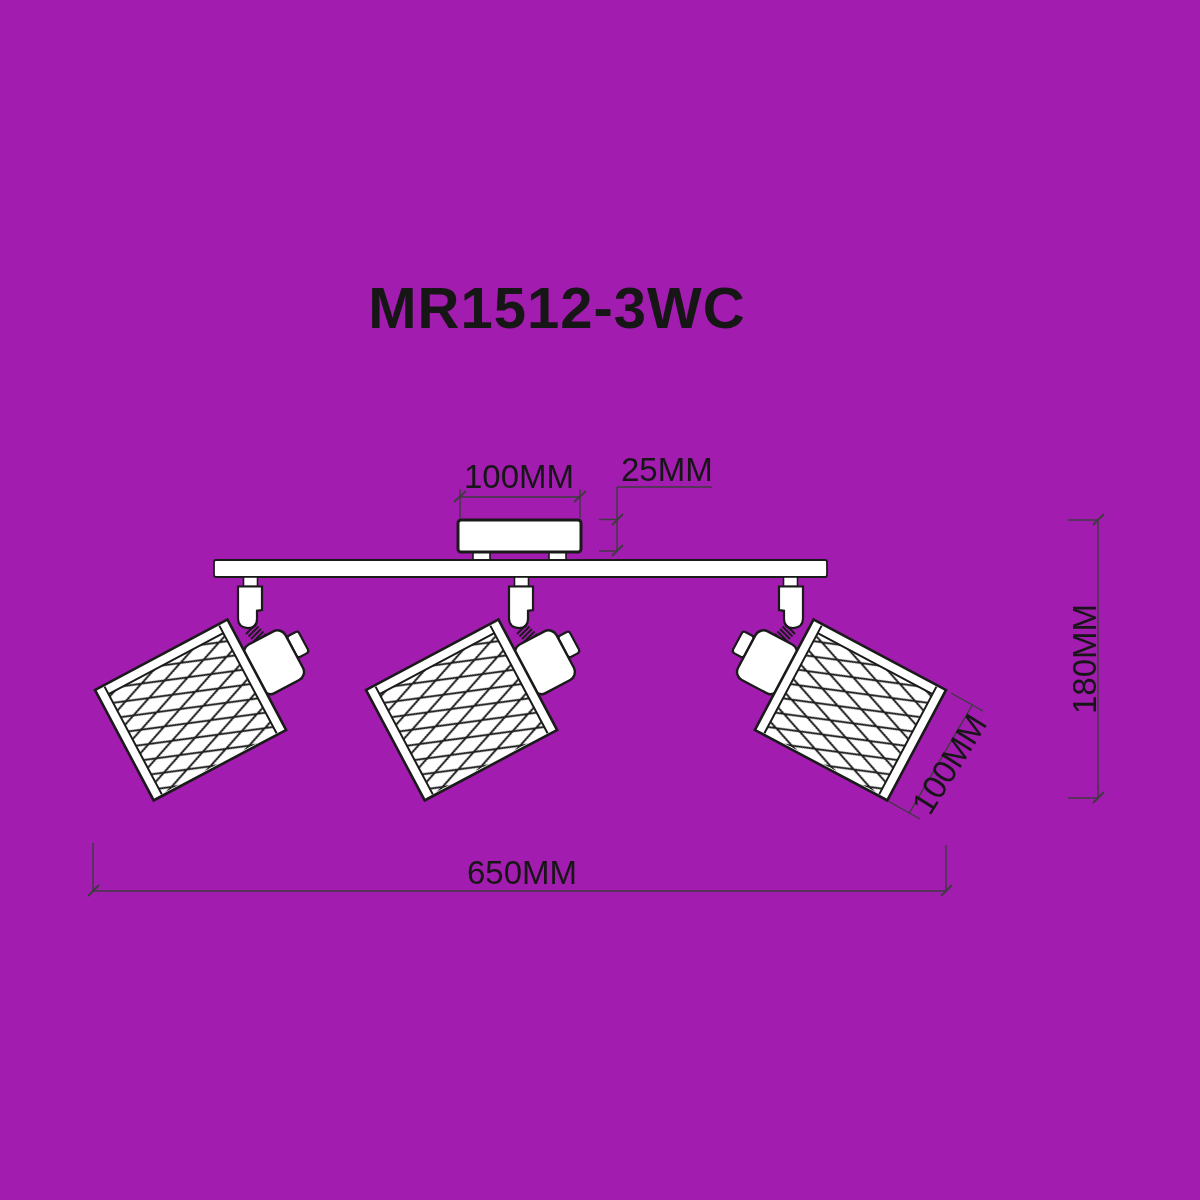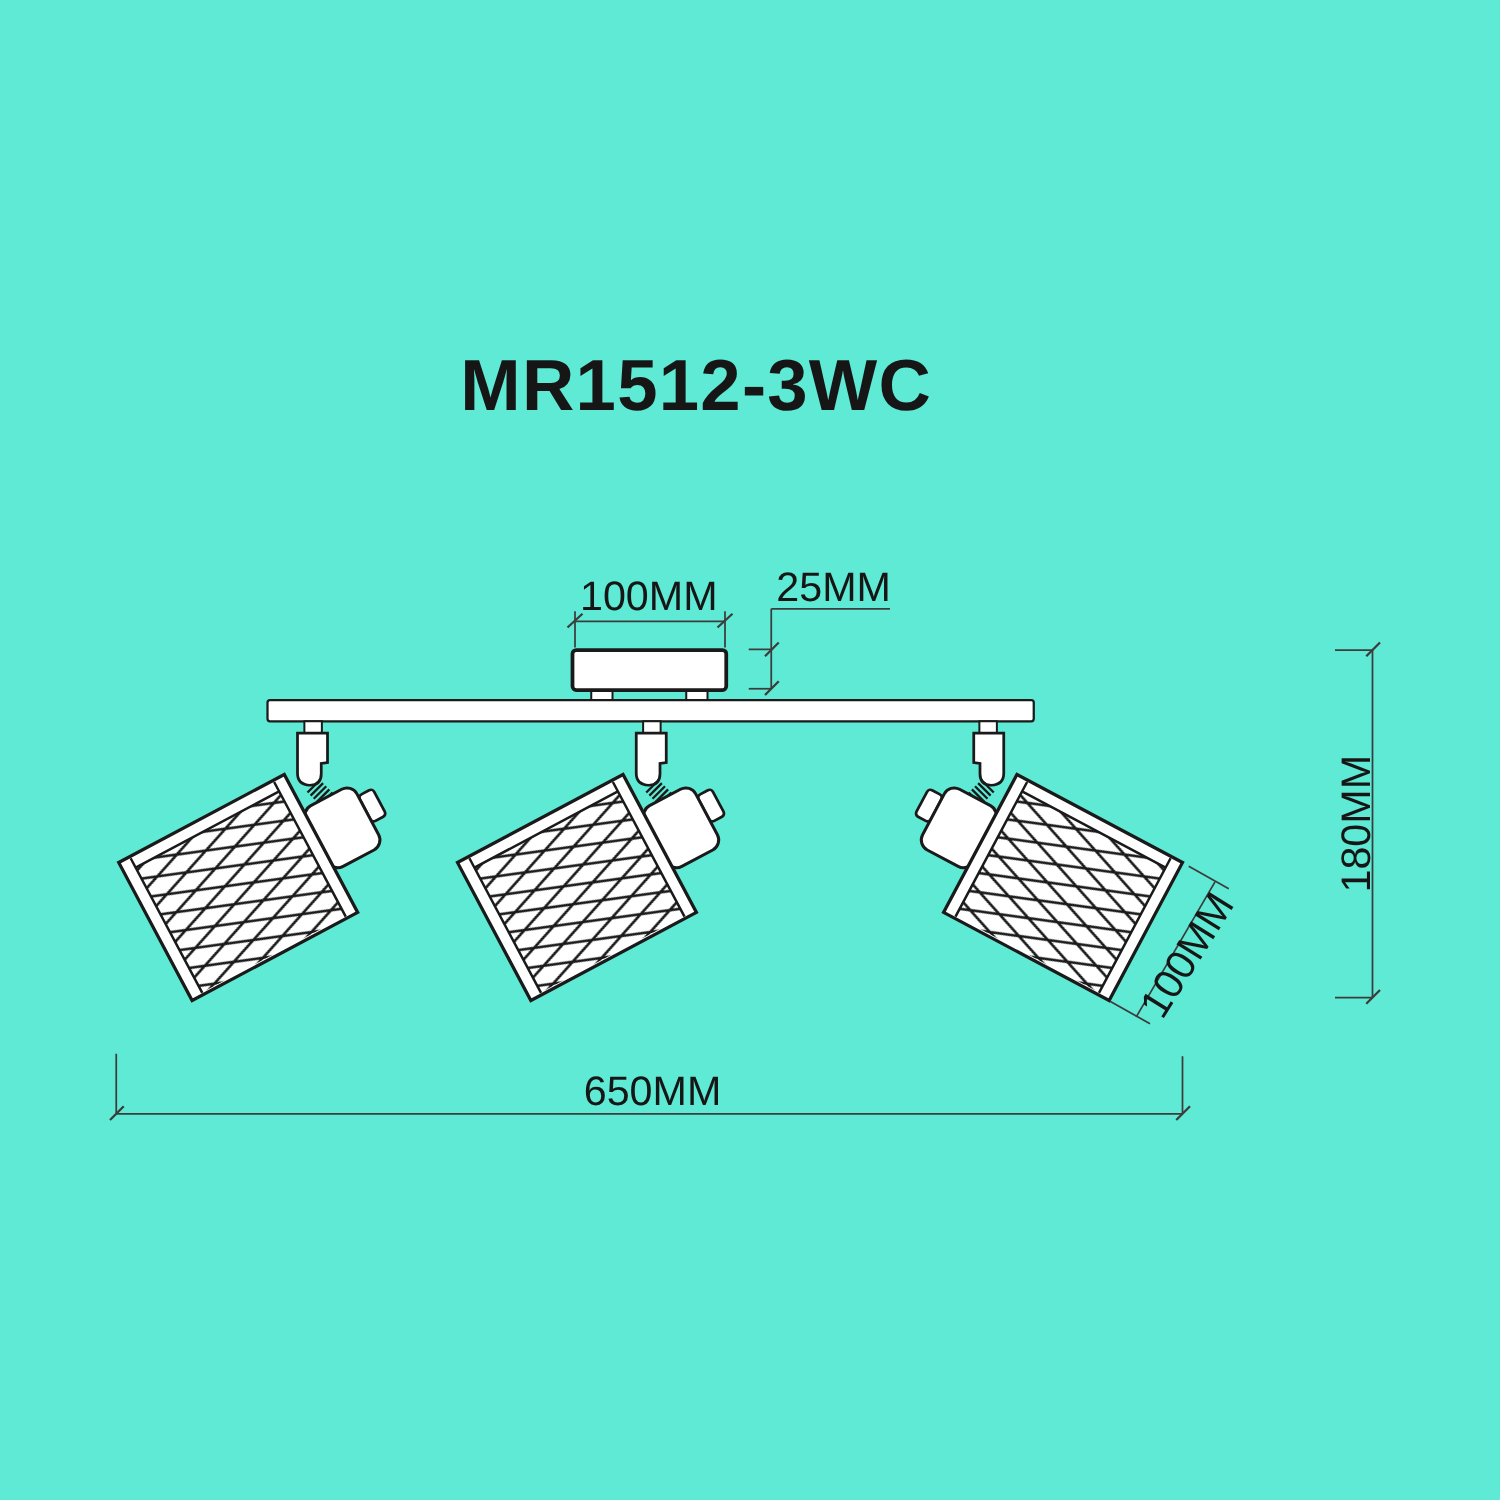--- a/index.html
+++ b/index.html
@@ -4,21 +4,21 @@
 <style>
   html, body {
     margin: 0;
     padding: 0;
     background: #ffffff;
   }
   .stage {
     position: relative;
     width: 1200px;
     height: 1200px;
-    background: #5eead4;
+    background: #a21caf;
     overflow: hidden;
     font-family: "Liberation Sans", sans-serif;
   }
   svg { display: block; }
   text {
     font-family: "Liberation Sans", sans-serif;
     fill: #161616;
   }
   .title-text {
     font-size: 58px;

